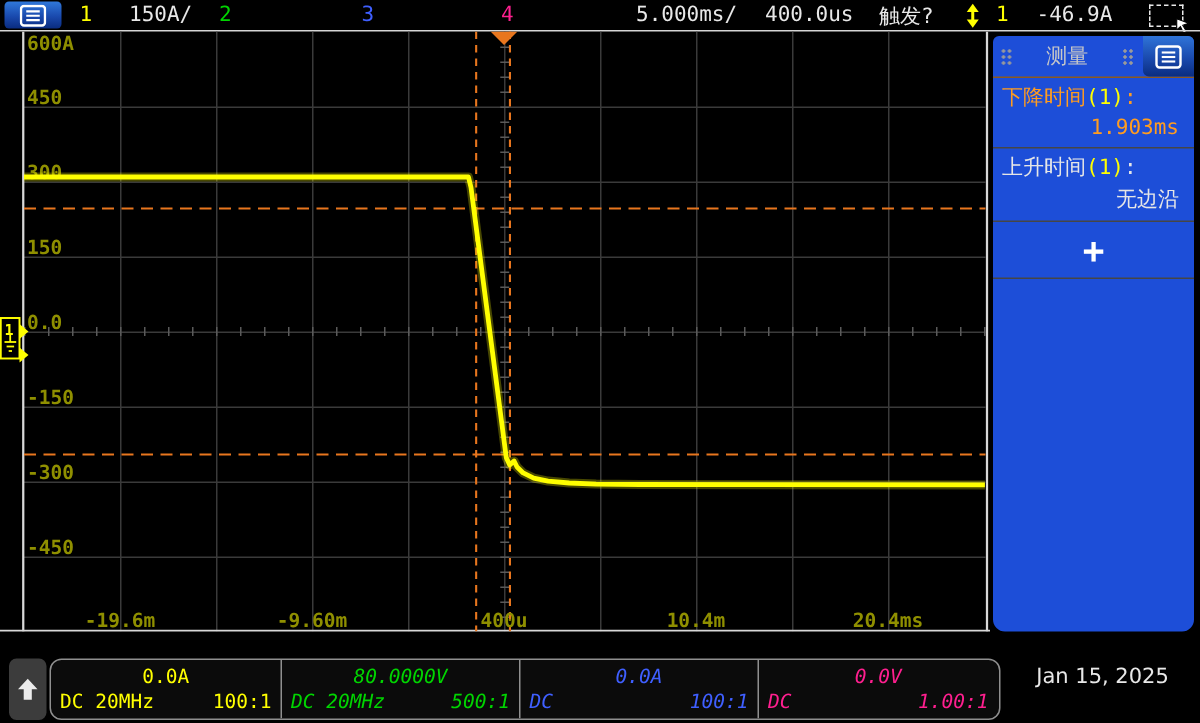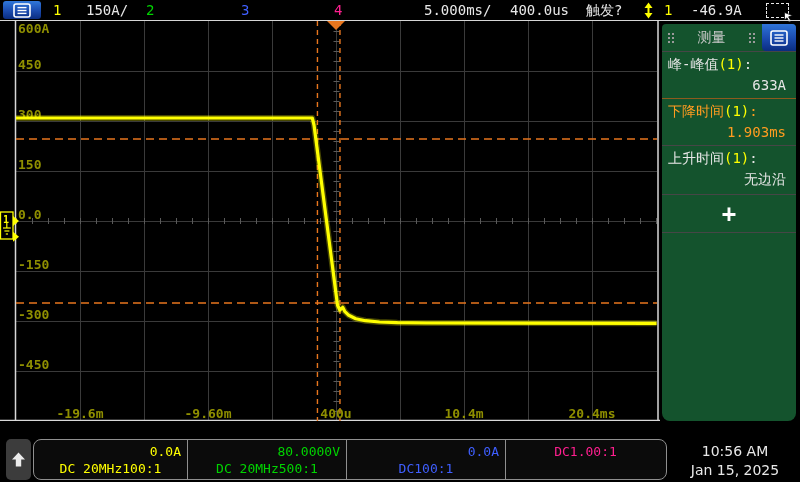--- a/index.html
+++ b/index.html
@@ -16,21 +16,21 @@
   #select-icon{position:absolute;left:766px;top:3px;width:21px;height:13px;
     border:1px dashed #e8e8e8;cursor:pointer;}
   #select-icon svg{position:absolute;right:-6px;bottom:-6px;}
   #slope-icon{position:absolute;left:643px;top:2px;cursor:pointer;}
 
   
   #plot{position:absolute;left:0;top:21px;width:660px;height:400px;font-weight:bold;}
 
   
   #panel{position:absolute;left:662px;top:24px;width:134px;height:397px;
-    background:#14532d;border-radius:4px 4px 8px 8px;box-sizing:border-box;}
+    background:#1d4ed8;border-radius:4px 4px 8px 8px;box-sizing:border-box;}
   #panel-menu-btn{position:absolute;right:0;top:0;width:34px;height:27px;
     background:linear-gradient(180deg,#2f74d8 0%,#1a4aae 55%,#0a2c80 100%);
     border-radius:0 4px 0 4px;display:flex;align-items:center;justify-content:center;cursor:pointer;}
   #panel-hdr{display:flex;align-items:center;height:27px;padding:0 40px 0 5px;}
   #panel-title{flex:1;text-align:center;font-size:14px;color:#c8c8c8;}
   .dots{width:8px;height:12px;
     background-image:radial-gradient(#9a9a9a 1px,transparent 1.2px);
     background-size:4px 4px;}
   .mrow{border-top:1px solid #464646;padding:4px 6px 5px;font-size:14px;color:#e6e6e6;}
   .mrow:first-child{border-top:none;}
@@ -42,23 +42,23 @@
     color:#fff;font-size:24px;font-weight:bold;cursor:pointer;}
 
   
   #up-btn{position:absolute;left:6px;top:439px;width:25px;height:41px;background:#3c3c3c;
     border-radius:5px;display:flex;align-items:center;justify-content:center;cursor:pointer;}
   #chstrip{position:absolute;left:33px;top:439px;width:634px;height:41px;
     border:1px solid #8f8f8f;border-radius:8px;display:flex;overflow:hidden;
     background:#0b0b0b;box-sizing:border-box;}
   .cell{height:100%;box-sizing:border-box;padding:4px 6px 3px;display:flex;
     flex-direction:column;justify-content:space-between;font-size:13px;cursor:pointer;}
-  .cell + .cell{border-left:1px solid #8f8f8f;}
-  .cell .cval{text-align:right;}
-  .cell .cinfo{display:flex;justify-content:center;}
+  .cell + .cell{border-left:1px solid #8f8f8f;font-style:italic;}
+  .cell .cval{text-align:center;}
+  .cell .cinfo{display:flex;justify-content:space-between;}
   #clock{position:absolute;left:672px;top:442px;width:126px;text-align:center;
     color:#e8e8e8;font-size:14px;line-height:19px;font-family:"DejaVu Sans",sans-serif;}
 </style>
 </head>
 <body>
 
 <div id="topbar">
   <div id="menu-btn">
     <svg width="18" height="15" viewBox="0 0 18 15">
       <rect x="1" y="1" width="16" height="13" rx="2" fill="none" stroke="#fff" stroke-width="1.6"></rect>
@@ -234,24 +234,20 @@
       <line x1="4.5" y1="8" x2="13.5" y2="8" stroke="#fff" stroke-width="1.4"></line>
       <line x1="4.5" y1="11" x2="13.5" y2="11" stroke="#fff" stroke-width="1.4"></line>
     </svg>
   </div>
   <div id="panel-hdr">
     <span class="dots"></span>
     <span id="panel-title">测量</span>
     <span class="dots"></span>
   </div>
 
-  <div class="mrow">
-    <span>峰-峰值</span><span class="chn">(1)</span><span>:</span>
-    <span class="val">633A</span>
-  </div>
   <div class="mrow sel">
     <span>下降时间</span><span class="chn">(1)</span><span>:</span>
     <span class="val">1.903ms</span>
   </div>
   <div class="mrow">
     <span>上升时间</span><span class="chn">(1)</span><span>:</span>
     <span class="val">无边沿</span>
   </div>
   <div id="plus-row">
     <span>+</span>
@@ -280,23 +276,23 @@
     </div>
   </div>
   <div class="cell" style="flex: 0 0 159px; color: rgb(63, 95, 255);">
     <div class="cval">0.0A</div>
     <div class="cinfo">
       <span>DC</span>
       <span>100:1</span>
     </div>
   </div>
   <div class="cell" style="flex: 0 0 160px; color: rgb(255, 31, 143);">
+    <div class="cval">0.0V</div>
     <div class="cinfo">
       <span>DC</span>
       <span>1.00:1</span>
     </div>
   </div>
 </div>
 
 <div id="clock">
-  <div>10:56 AM</div>
   <div>Jan 15, 2025</div>
 </div>
 
 </body></html>

